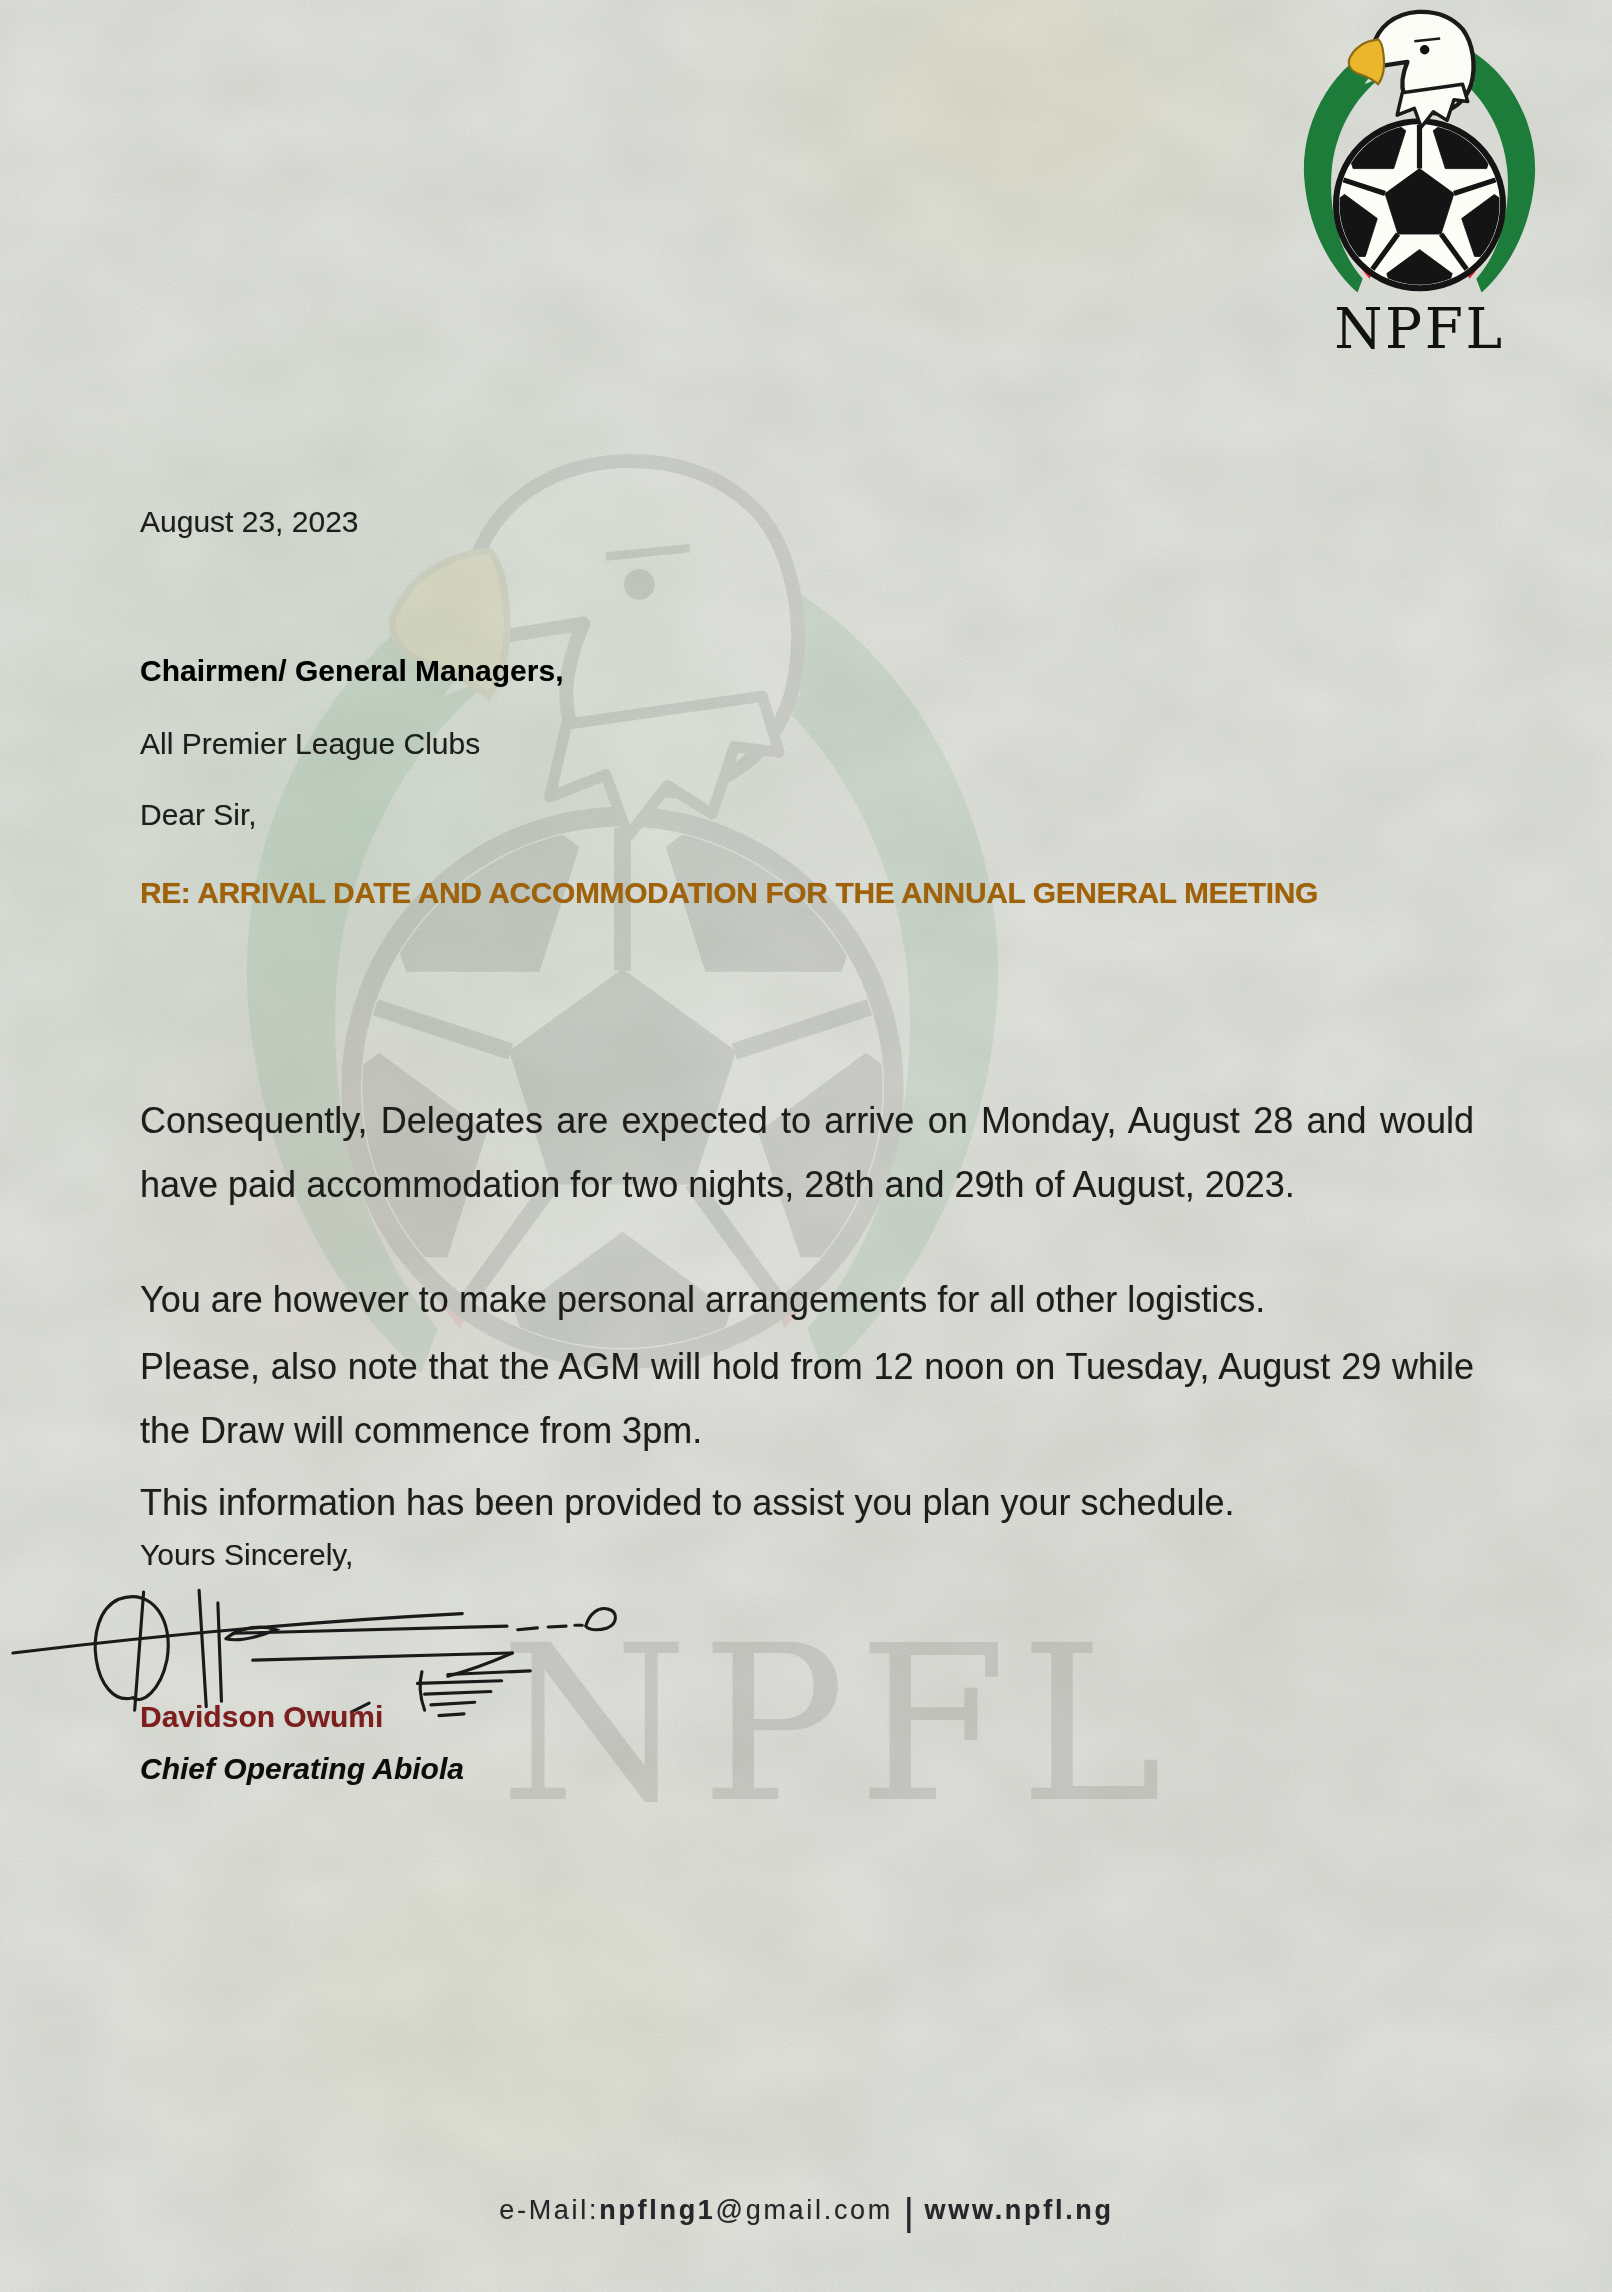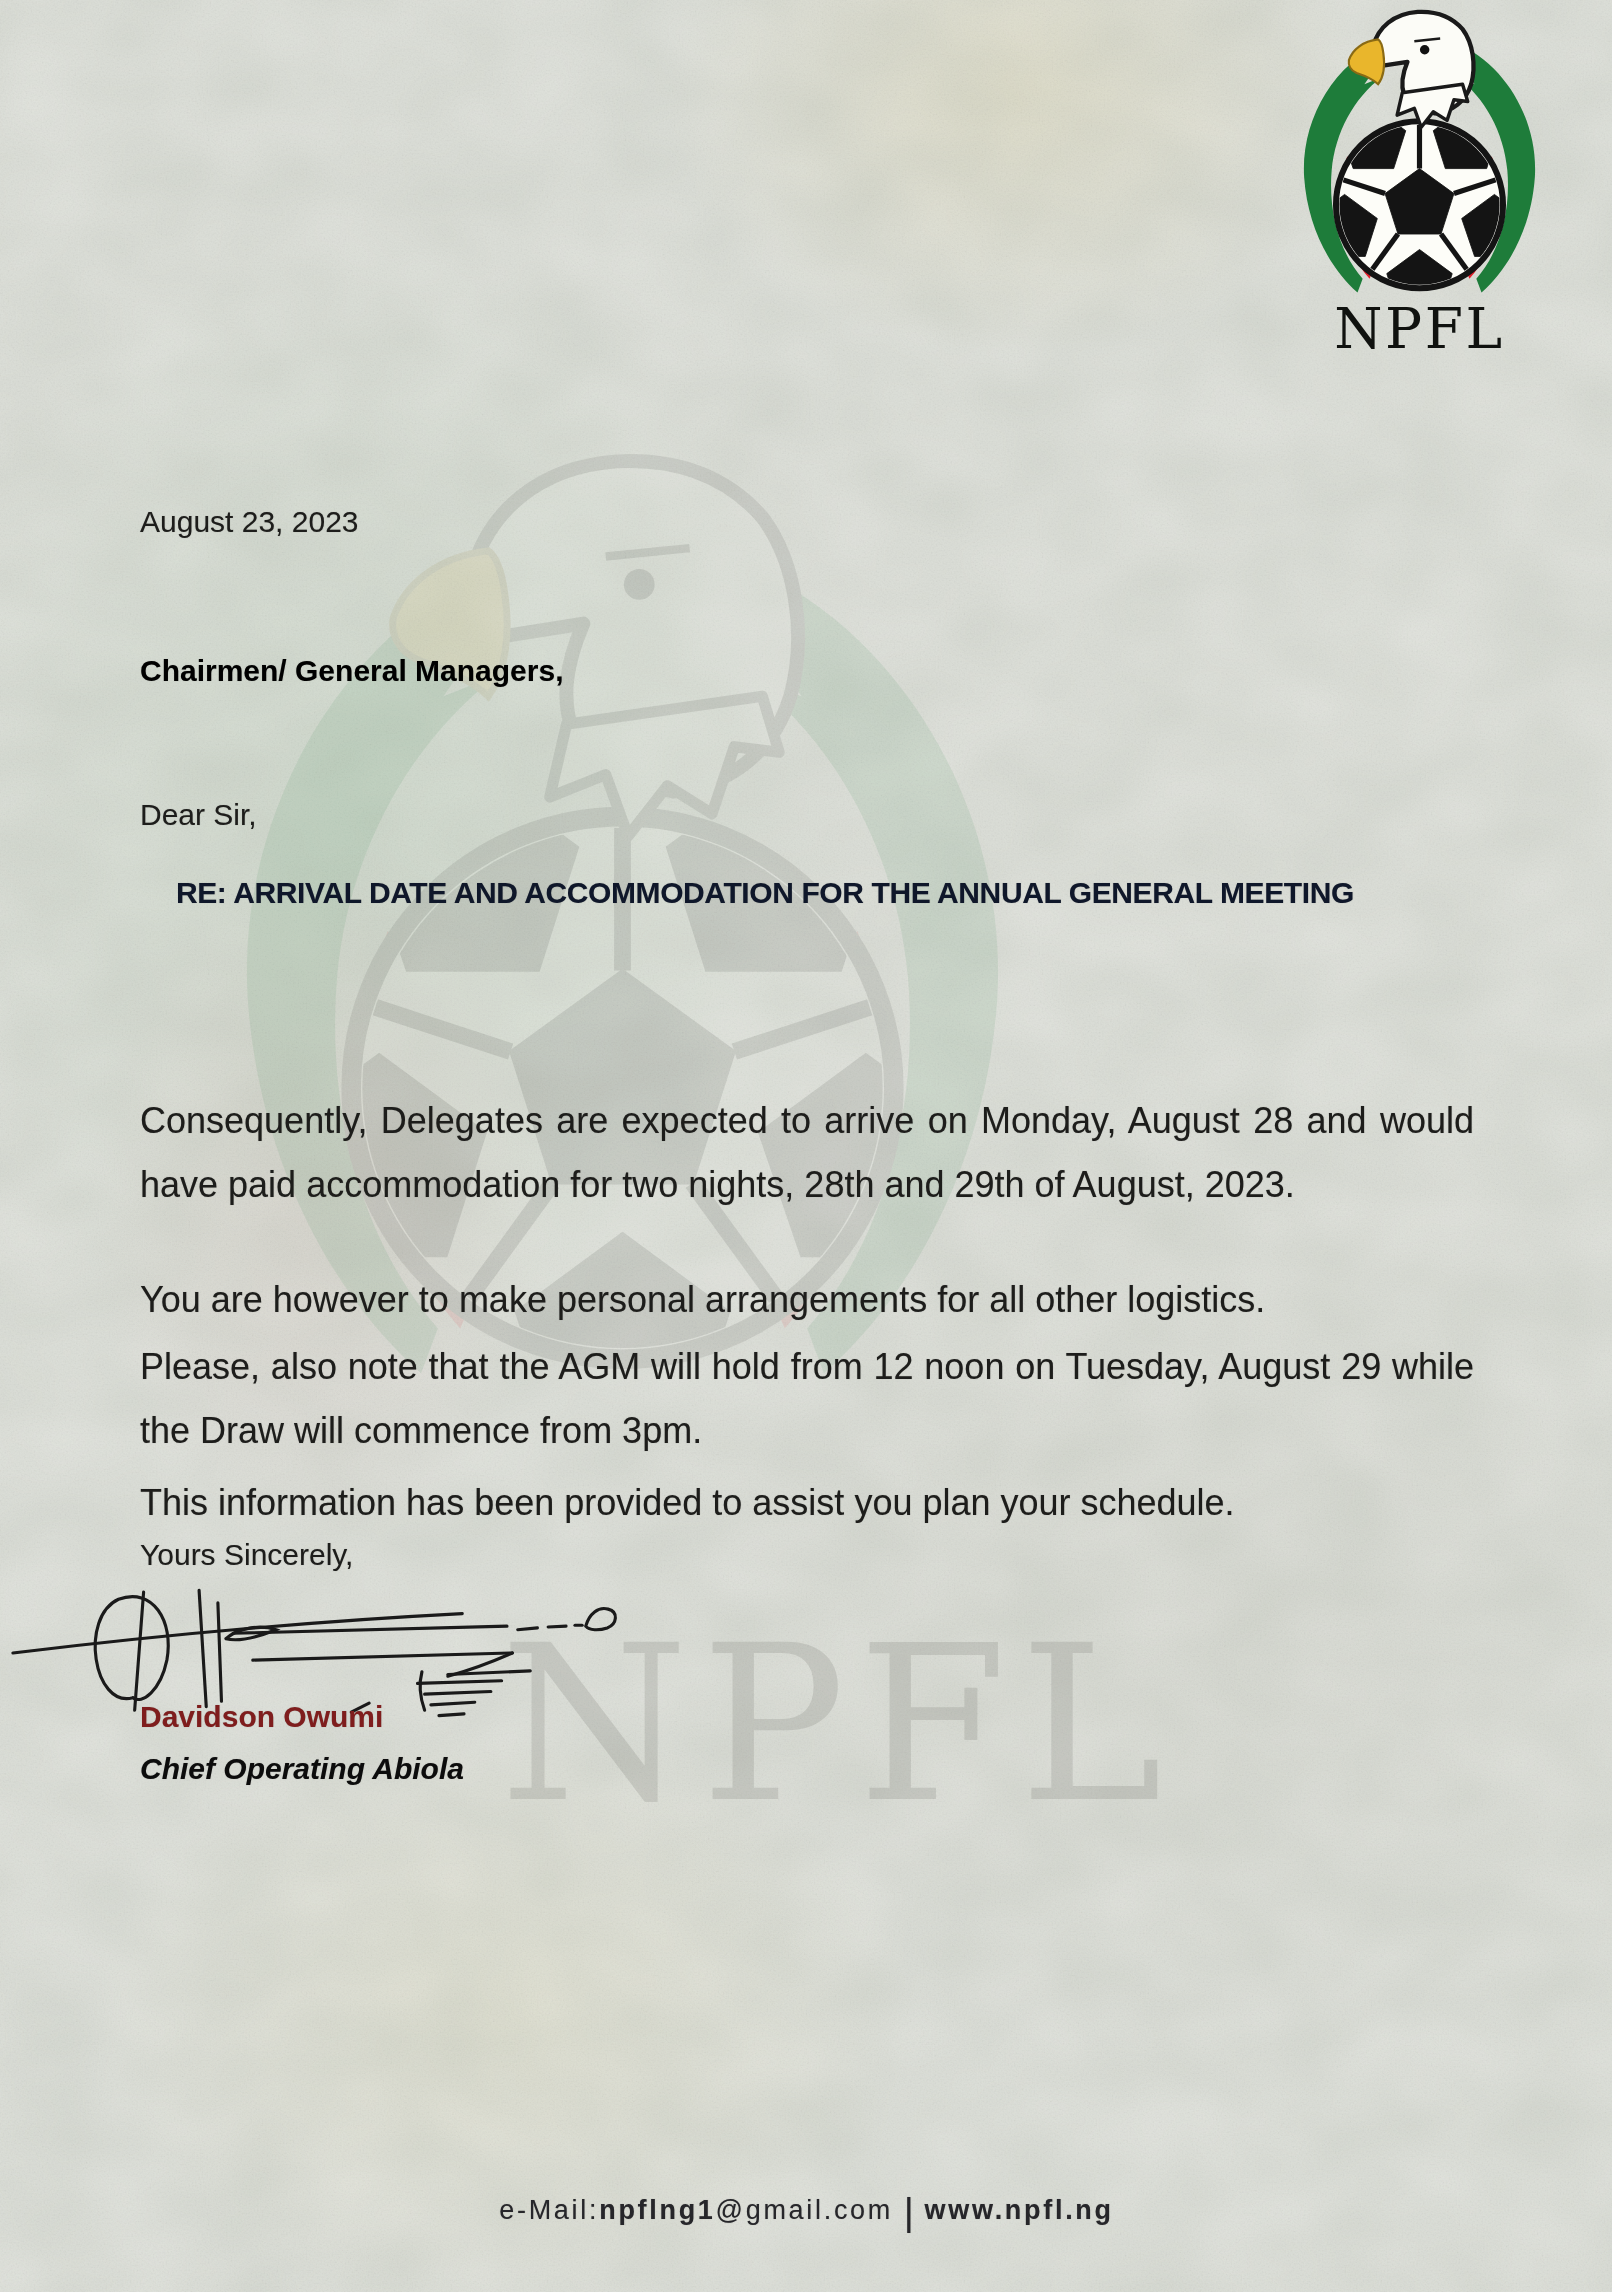--- a/index.html
+++ b/index.html
@@ -11,21 +11,21 @@
     radial-gradient(340px 502px at 20% 52%, rgba(214,158,158,0.16), rgba(214,158,158,0) 70%),
     radial-gradient(573px 412px at 31% 88%, rgba(226,220,178,0.26), rgba(226,220,178,0) 72%),
     radial-gradient(896px 681px at 76% 70%, rgba(198,198,188,0.20), rgba(198,198,188,0) 75%);}
   .grain{position:absolute;inset:0;pointer-events:none;}
   .crest-wm{position:absolute;left:63px;top:439px;width:1119px;height:965px;opacity:0.085;pointer-events:none;}
   .wmtext{position:absolute;left:500px;top:1617px;line-height:1;pointer-events:none;
           font-family:"DejaVu Serif",serif;font-size:215px;letter-spacing:12.5px;color:rgba(90,90,82,0.16);}
   .logo{position:absolute;left:1247px;top:5.4px;width:345px;height:353px;}
   .blk{position:absolute;left:140px;line-height:43px;font-size:30px;white-space:nowrap;}
   .bold{font-weight:700;color:#000000;}
-  .subj{font-weight:700;letter-spacing:-0.4px;color:#0f172a;margin-left:36px;}
+  .subj{font-weight:700;letter-spacing:-0.4px;color:#a16207;}
   .para{position:absolute;left:140px;width:1334px;}
   .ln{line-height:64px;font-size:36px;text-align:justify;text-align-last:left;}
   .ln.just{text-align-last:justify;}
   .name{font-weight:700;color:#7f1d1d;}
   .role{font-weight:700;font-style:italic;color:#0c0c0c;}
   .sig{position:absolute;left:0px;top:1576px;width:681px;height:179px;}
   .footer{position:absolute;left:0;right:0;top:2192px;text-align:center;color:#26262a;}
   .f1{font-size:28px;font-weight:700;letter-spacing:3.6px;line-height:34px;}
   .f2{font-size:27px;font-weight:400;letter-spacing:2.7px;line-height:34px;margin-top:0.9px;}
   .fb{font-weight:700;}
@@ -109,20 +109,21 @@
   <div class="wmtext">NPFL</div>
 
   <svg class="logo" viewBox="0 0 400 410">
     <use href="#crest-sym" width="400" height="345"></use>
     <text x="200" y="398" text-anchor="middle" font-family="DejaVu Serif, serif" font-size="64" letter-spacing="3" fill="#10120f">NPFL</text>
   </svg>
 
   <div class="blk soft" style="top:500px">August 23, 2023</div>
 
   <div class="blk bold soft" style="top:649px">Chairmen/ General Managers,</div>
+  <div class="blk soft" style="top:722px">All Premier League Clubs</div>
   <div class="blk soft" style="top:793px">Dear Sir,</div>
 
   <div class="blk subj soft" style="top:871px">RE: ARRIVAL DATE AND ACCOMMODATION FOR THE ANNUAL GENERAL MEETING</div>
 
 
   <div class="para" style="top:1089px">
     <div class="ln just soft">Consequently, Delegates are expected to arrive on Monday, August 28 and would</div>
     <div class="ln soft">have paid accommodation for two nights, 28th and 29th of August, 2023.</div>
   </div>
 

